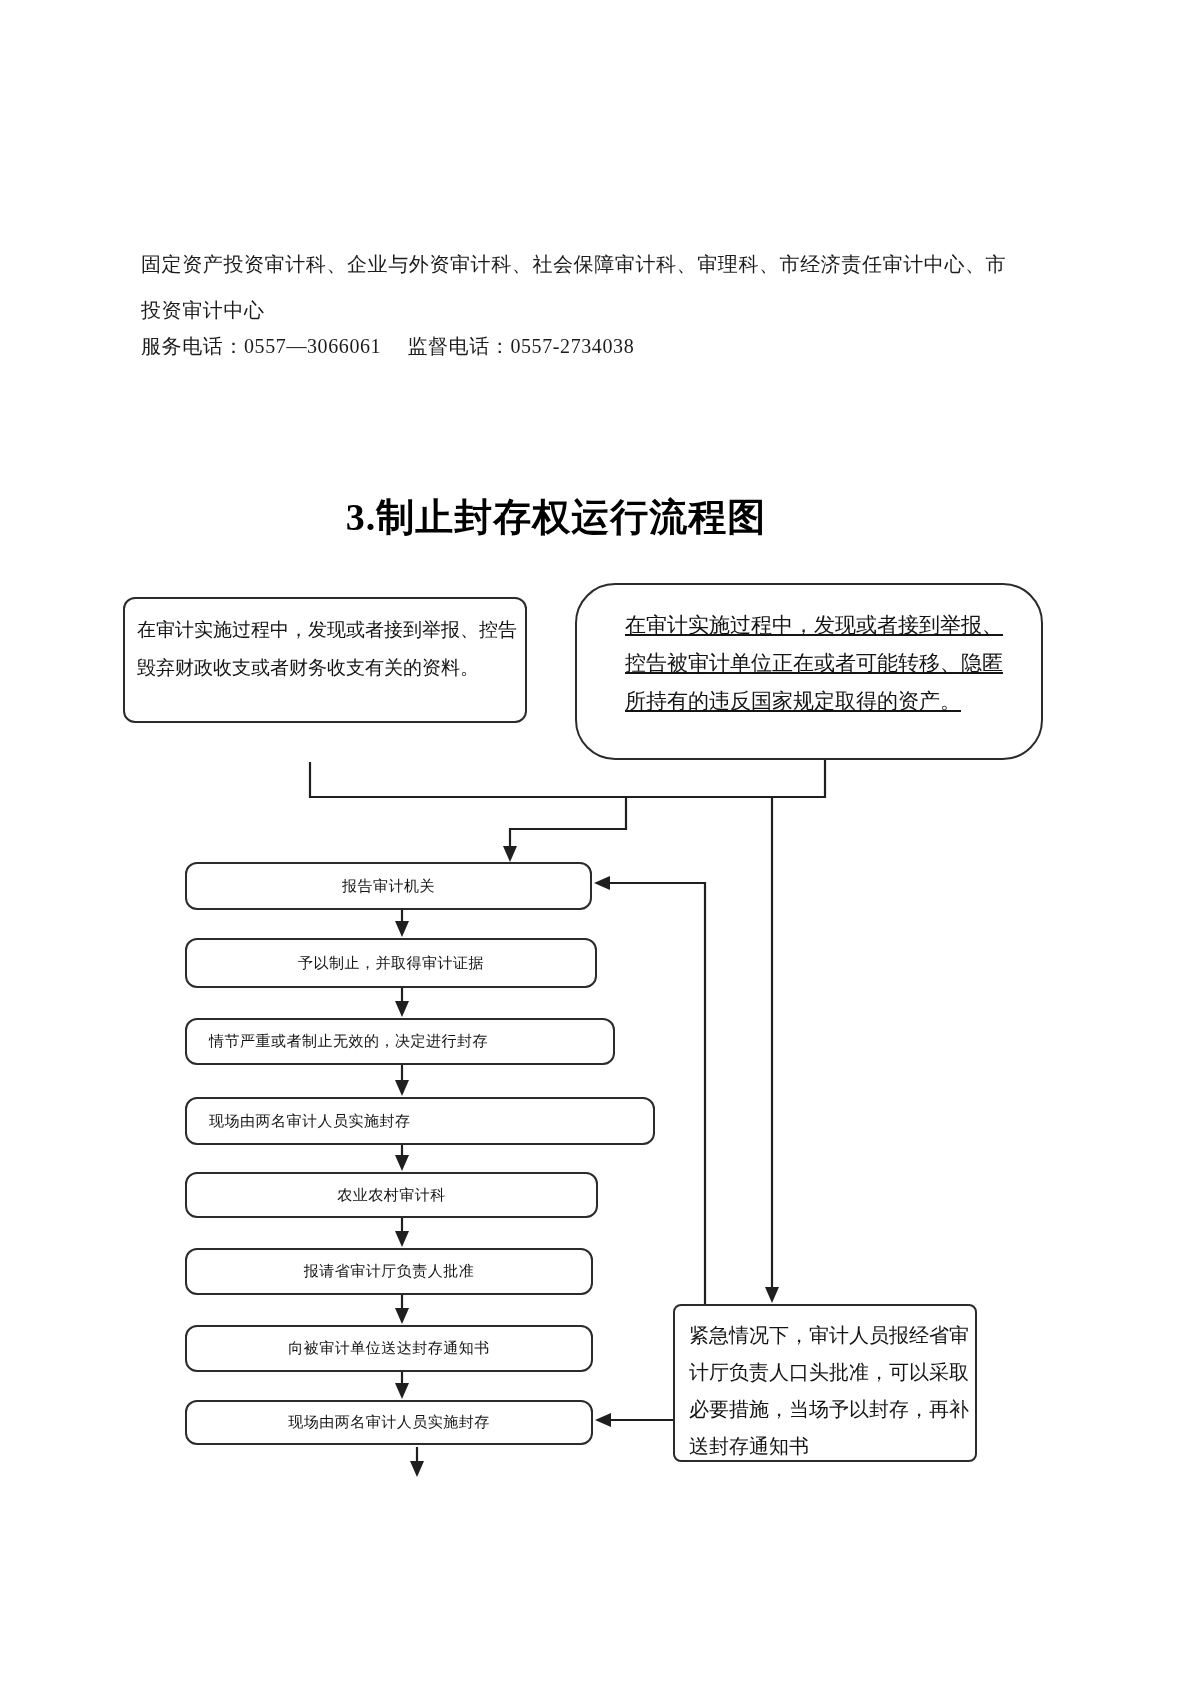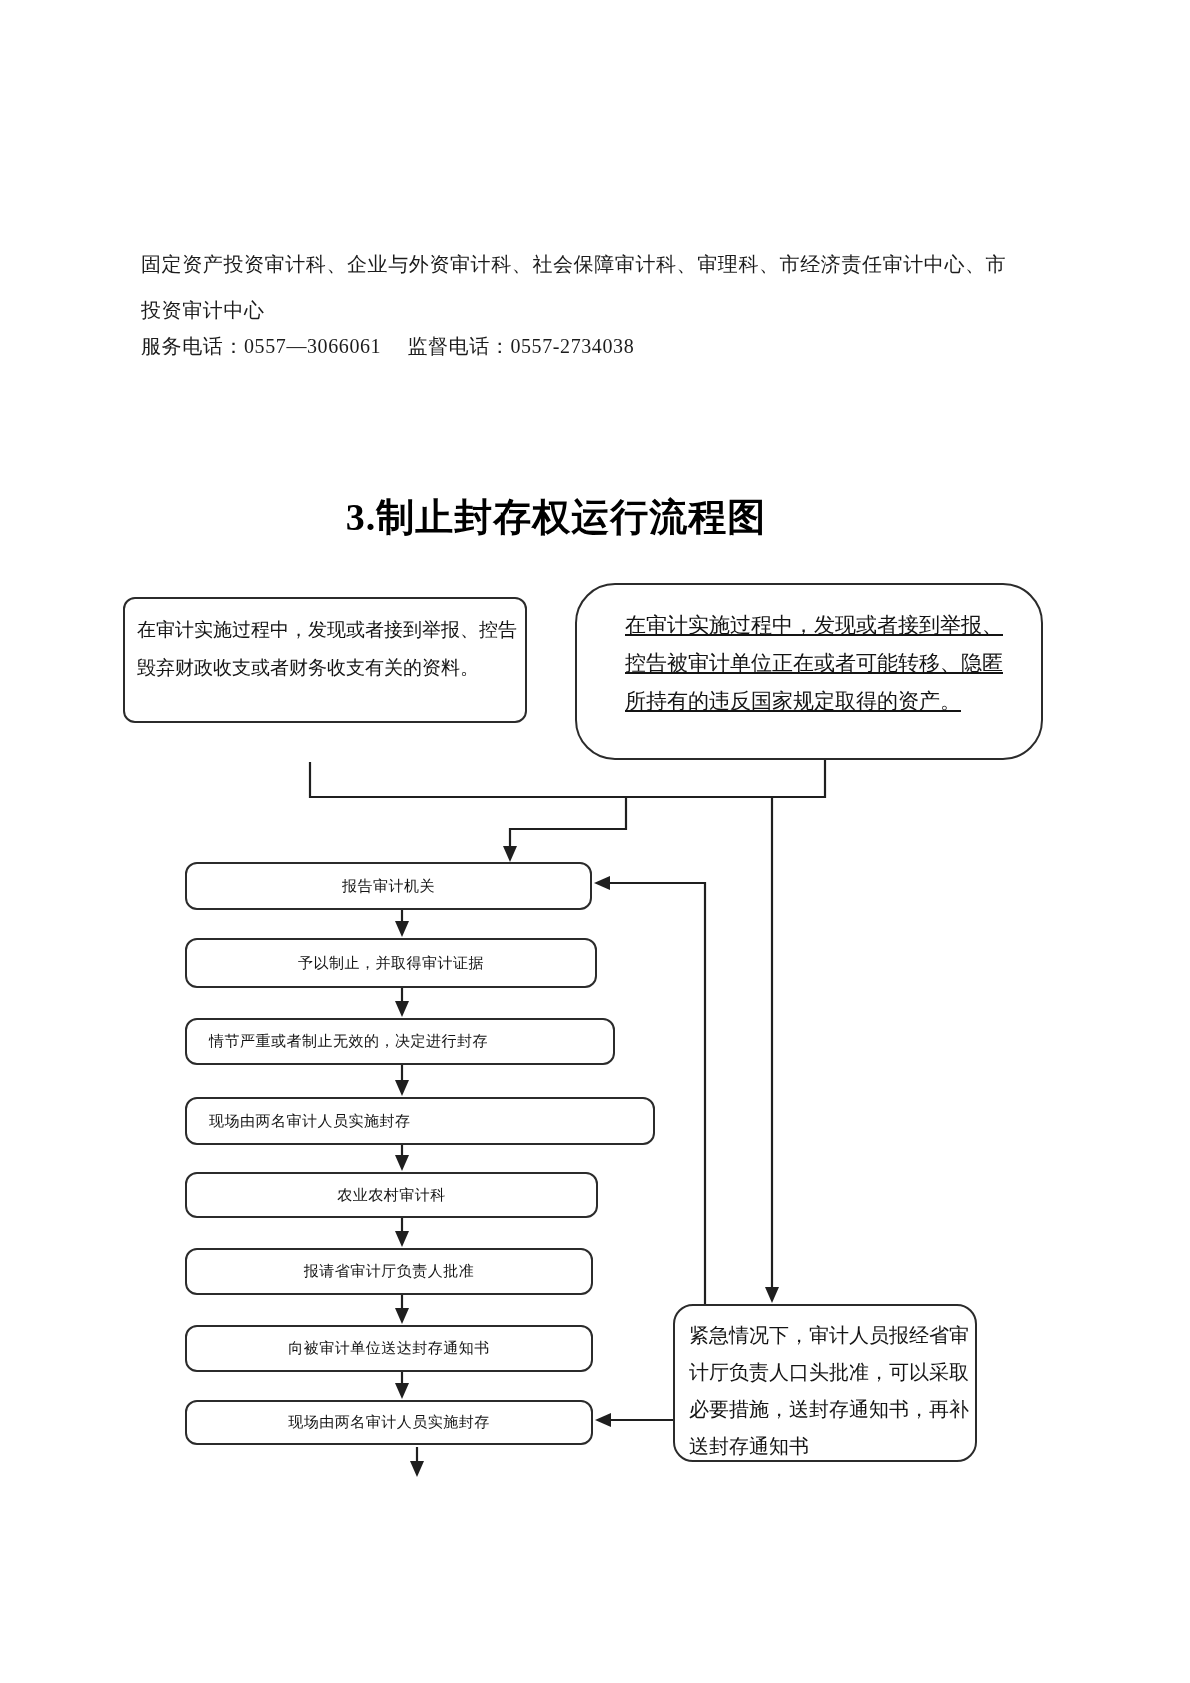--- a/index.html
+++ b/index.html
@@ -25,21 +25,21 @@
     border-radius:12px; font-size:19px; line-height:38px;
     padding:12px 8px 8px 12px; white-space:nowrap;
   }
   .src-right {
     left:575px; top:583px; width:468px; height:177px;
     border-radius:40px; font-size:21px; line-height:38px;
     padding:21px 14px 0 48px; white-space:nowrap;text-decoration:underline;
   }
   .emergency {
     left:673px; top:1304px; width:304px; height:158px;
-    border-radius:20px; font-size:20px; line-height:37px;
+    border-radius:8px; font-size:20px; line-height:37px;
     padding:11px 4px 0 14px; white-space:nowrap;
   }
   .step {
     display:flex; align-items:center; justify-content:center;
     border-radius:12px; font-size:15px; letter-spacing:0.5px;
     white-space:nowrap;
   }
   .step.align-left { justify-content:flex-start; padding-left:22px; }
   svg.connectors {
     position:absolute; left:0; top:0; width:1190px; height:1683px;
@@ -110,17 +110,17 @@
   <div class="box step align-left" style="left:185px; top:1018px; width:430px; height:47px;">情节严重或者制止无效的，决定进行封存</div>
   <div class="box step align-left" style="left:185px; top:1097px; width:470px; height:48px;">现场由两名审计人员实施封存</div>
   <div class="box step" style="left:185px; top:1172px; width:413px; height:46px;">农业农村审计科</div>
   <div class="box step" style="left:185px; top:1248px; width:408px; height:47px;">报请省审计厅负责人批准</div>
   <div class="box step" style="left:185px; top:1325px; width:408px; height:47px;">向被审计单位送达封存通知书</div>
   <div class="box step" style="left:185px; top:1400px; width:408px; height:45px;">现场由两名审计人员实施封存</div>
 
   <div class="box emergency">
     <div>紧急情况下，审计人员报经省审</div>
     <div>计厅负责人口头批准，可以采取</div>
-    <div>必要措施，送封存通知书，再补</div>
+    <div>必要措施，当场予以封存，再补</div>
     <div>送封存通知书</div>
   </div>
 
 </div>
 
 </body></html>

